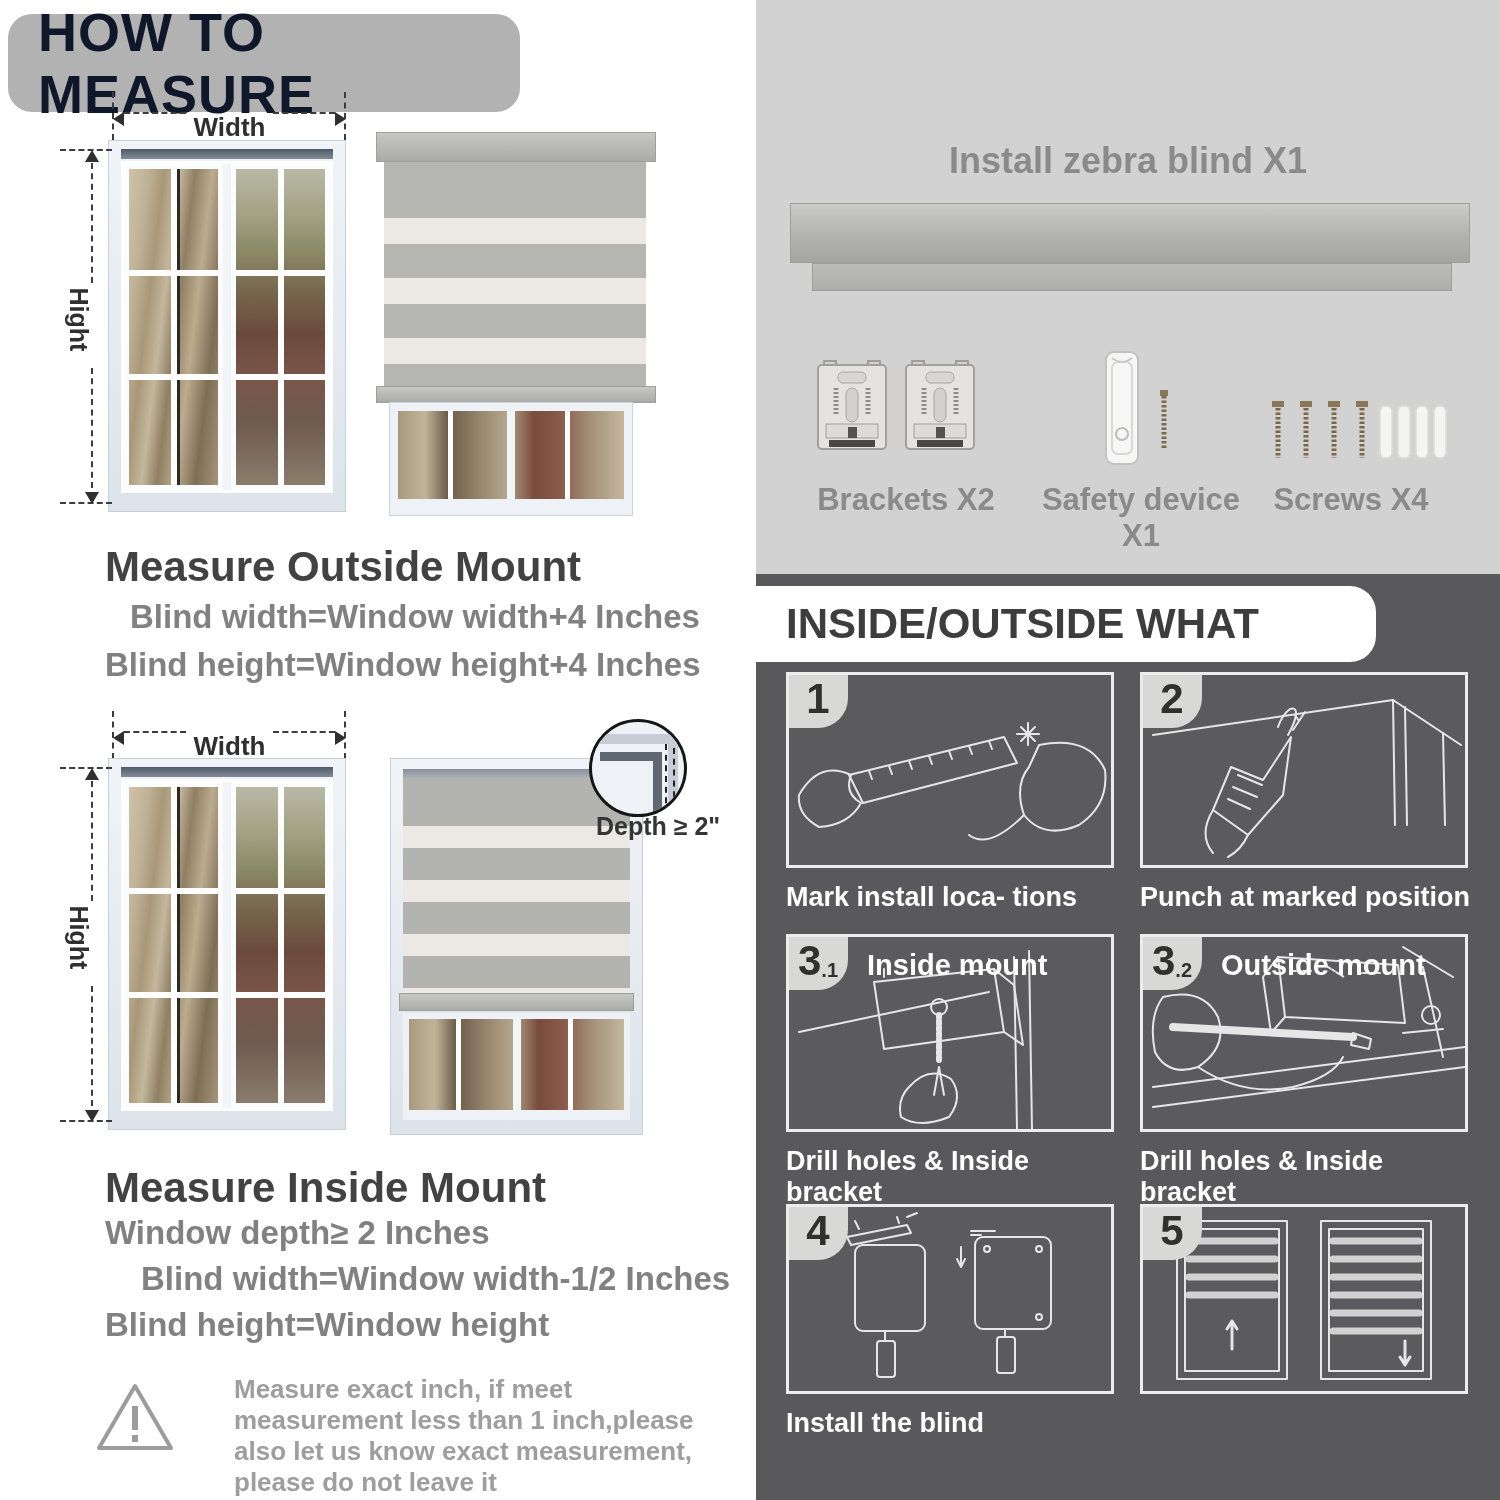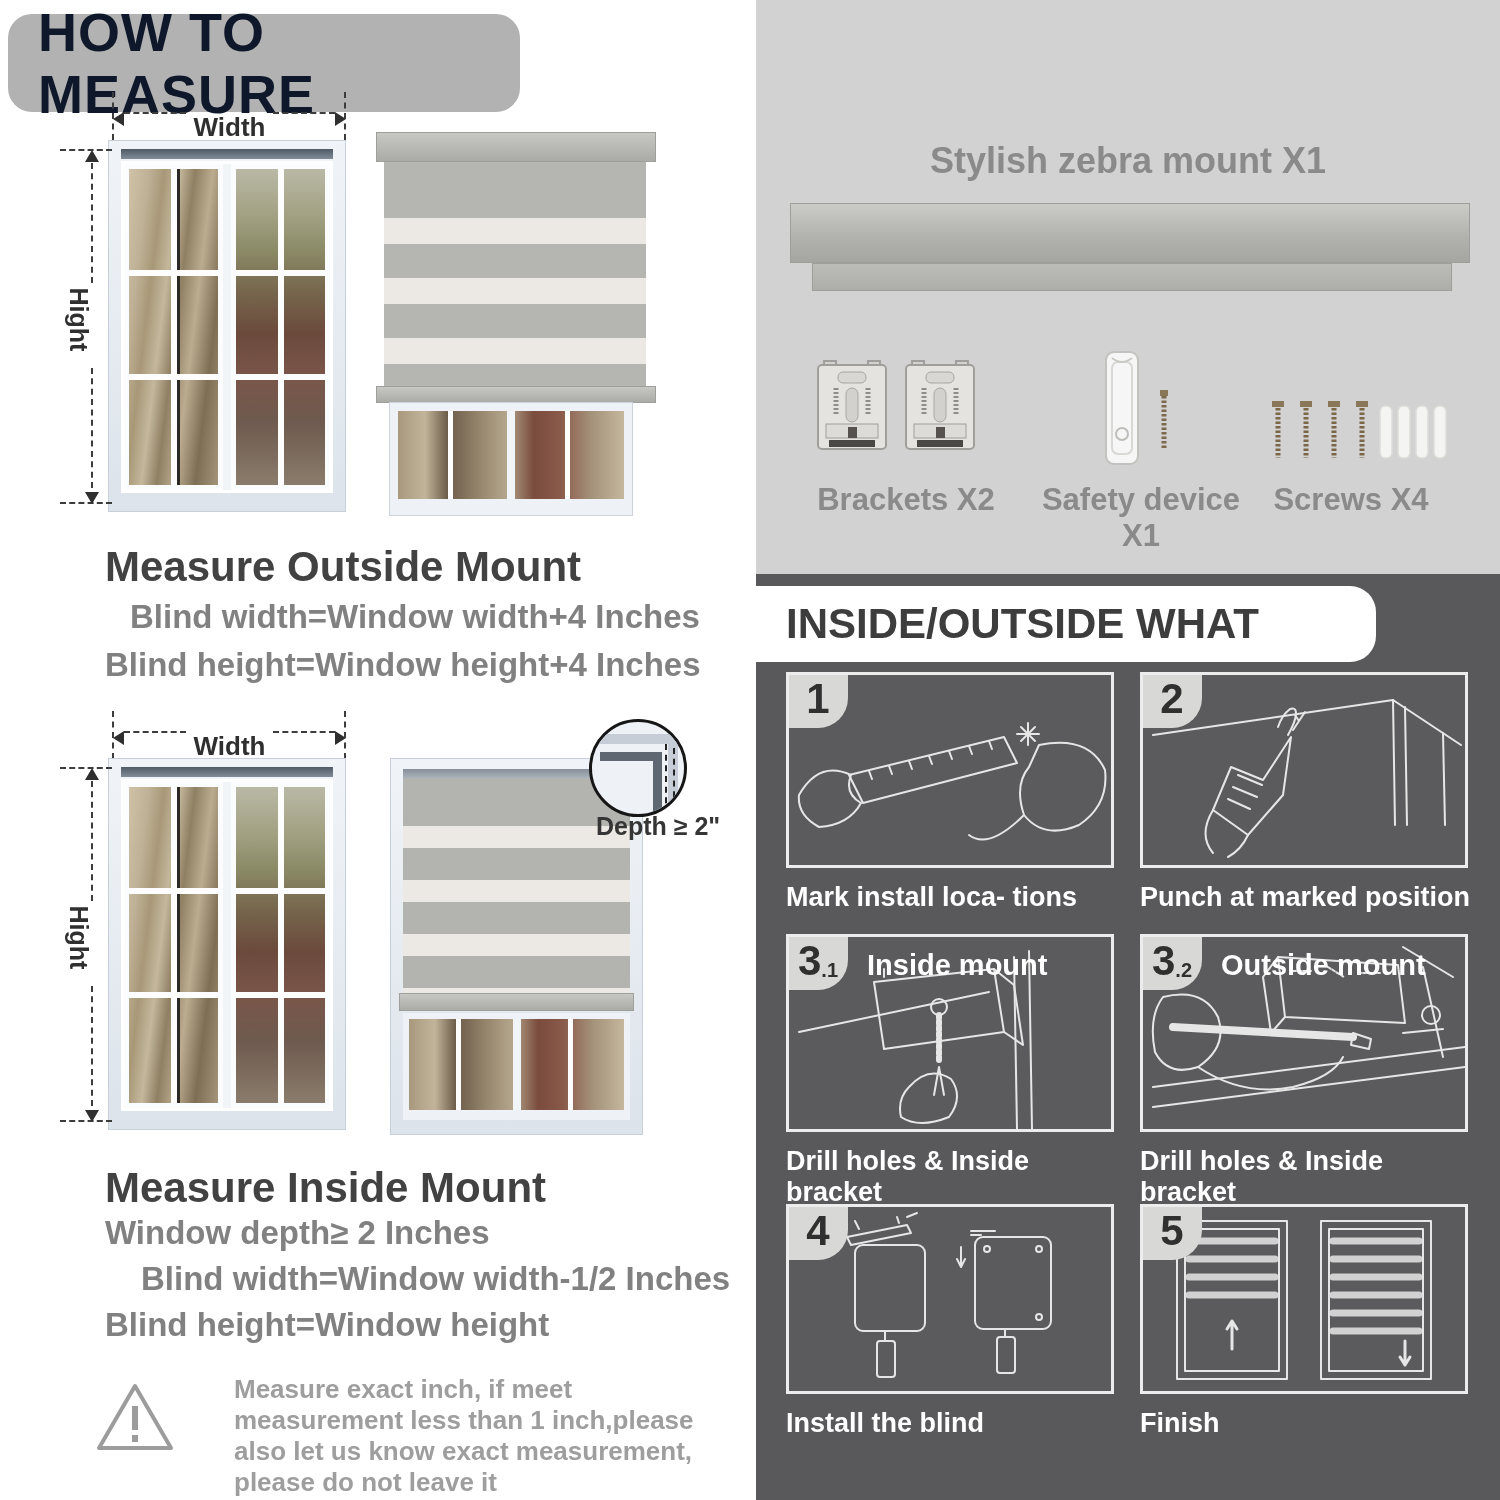--- a/index.html
+++ b/index.html
@@ -230,21 +230,21 @@
   <div class="abs sec-line" style="left:105px;top:1306px;">Blind height=Window height</div>
 
   <svg class="abs" style="left:92px;top:1378px;" width="86" height="80">
     <path d="M43 8 L79 70 H7 Z" fill="none" stroke="#9c9c9c" stroke-width="4" stroke-linejoin="round"></path>
     <rect x="40" y="28" width="6" height="24" fill="#9c9c9c"></rect>
     <rect x="40" y="57" width="6" height="7" fill="#9c9c9c"></rect>
   </svg>
   <div class="abs warn-text" style="left:190px;top:1374px;">Measure exact inch, if meet measurement less than 1 inch,please also let us know exact measurement, please do not leave it</div>
 
   <div class="abs panel-light">
-    <div class="abs product-label">Stylish zebra mount X1</div>
+    <div class="abs product-label">Install zebra blind X1</div>
 
     <div class="abs rail" style="left:34px;top:203px;width:680px;height:60px;background:linear-gradient(180deg,#cbcbc8,#b2b2af 55%,#a5a5a2);"></div>
     <div class="abs rail" style="left:56px;top:263px;width:640px;height:28px;background:linear-gradient(180deg,#bcbcb9,#adadaa);"></div>
 
     <svg class="abs" style="left:58px;top:356px;" width="76" height="104">
       <path d="M10 10 v-5 h12 v5 M54 10 v-5 h12 v5" fill="none" stroke="#a09f9b" stroke-width="2"></path>
       <rect x="4" y="9" width="68" height="84" rx="4" fill="#e4e3e0" stroke="#a09f9b" stroke-width="2"></rect>
       <rect x="24" y="16" width="28" height="11" rx="5" fill="#d8d7d4" stroke="#a8a7a3"></rect>
       <rect x="32" y="32" width="12" height="34" rx="6" fill="#d2d1ce" stroke="#a8a7a3"></rect>
       <line x1="22" y1="32" x2="22" y2="58" stroke="#8e8d89" stroke-width="5" stroke-dasharray="2 2"></line>
@@ -418,16 +418,15 @@
             <line x1="190" y1="88" x2="276" y2="88"></line>
           <line x1="190" y1="106" x2="276" y2="106"></line>
             <line x1="190" y1="124" x2="276" y2="124"></line>
         </g>
         <path d="M262 134 v24 M257 150 l5 8 l5 -8" stroke-width="3"></path>
       </svg>
       <div class="badge">
         <span class="n">5</span>
       </div>
     </div>
-    <div class="caption" style="left:384px;top:834px;">Finish</div>
   </div>
 
 </div>
 
 </body></html>

